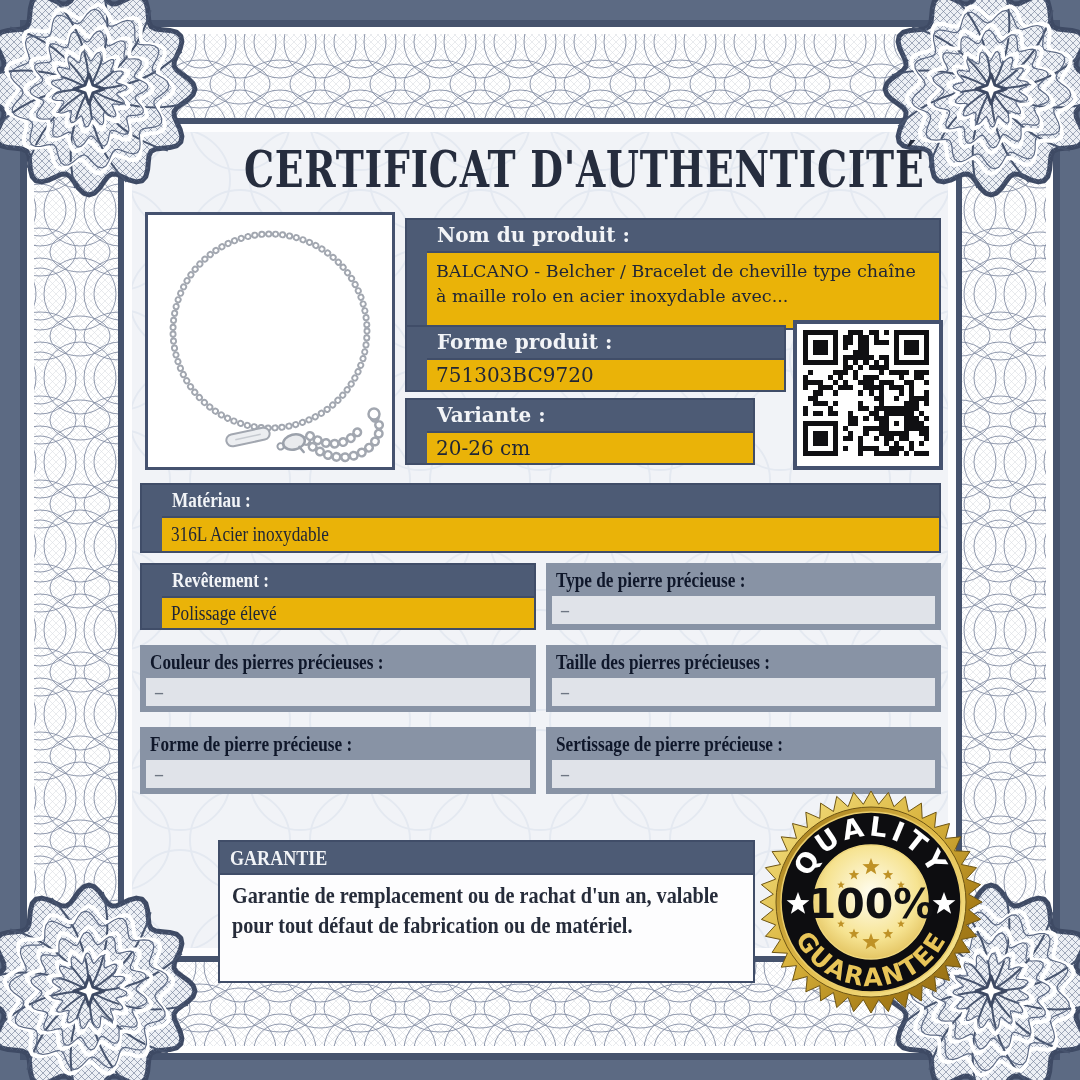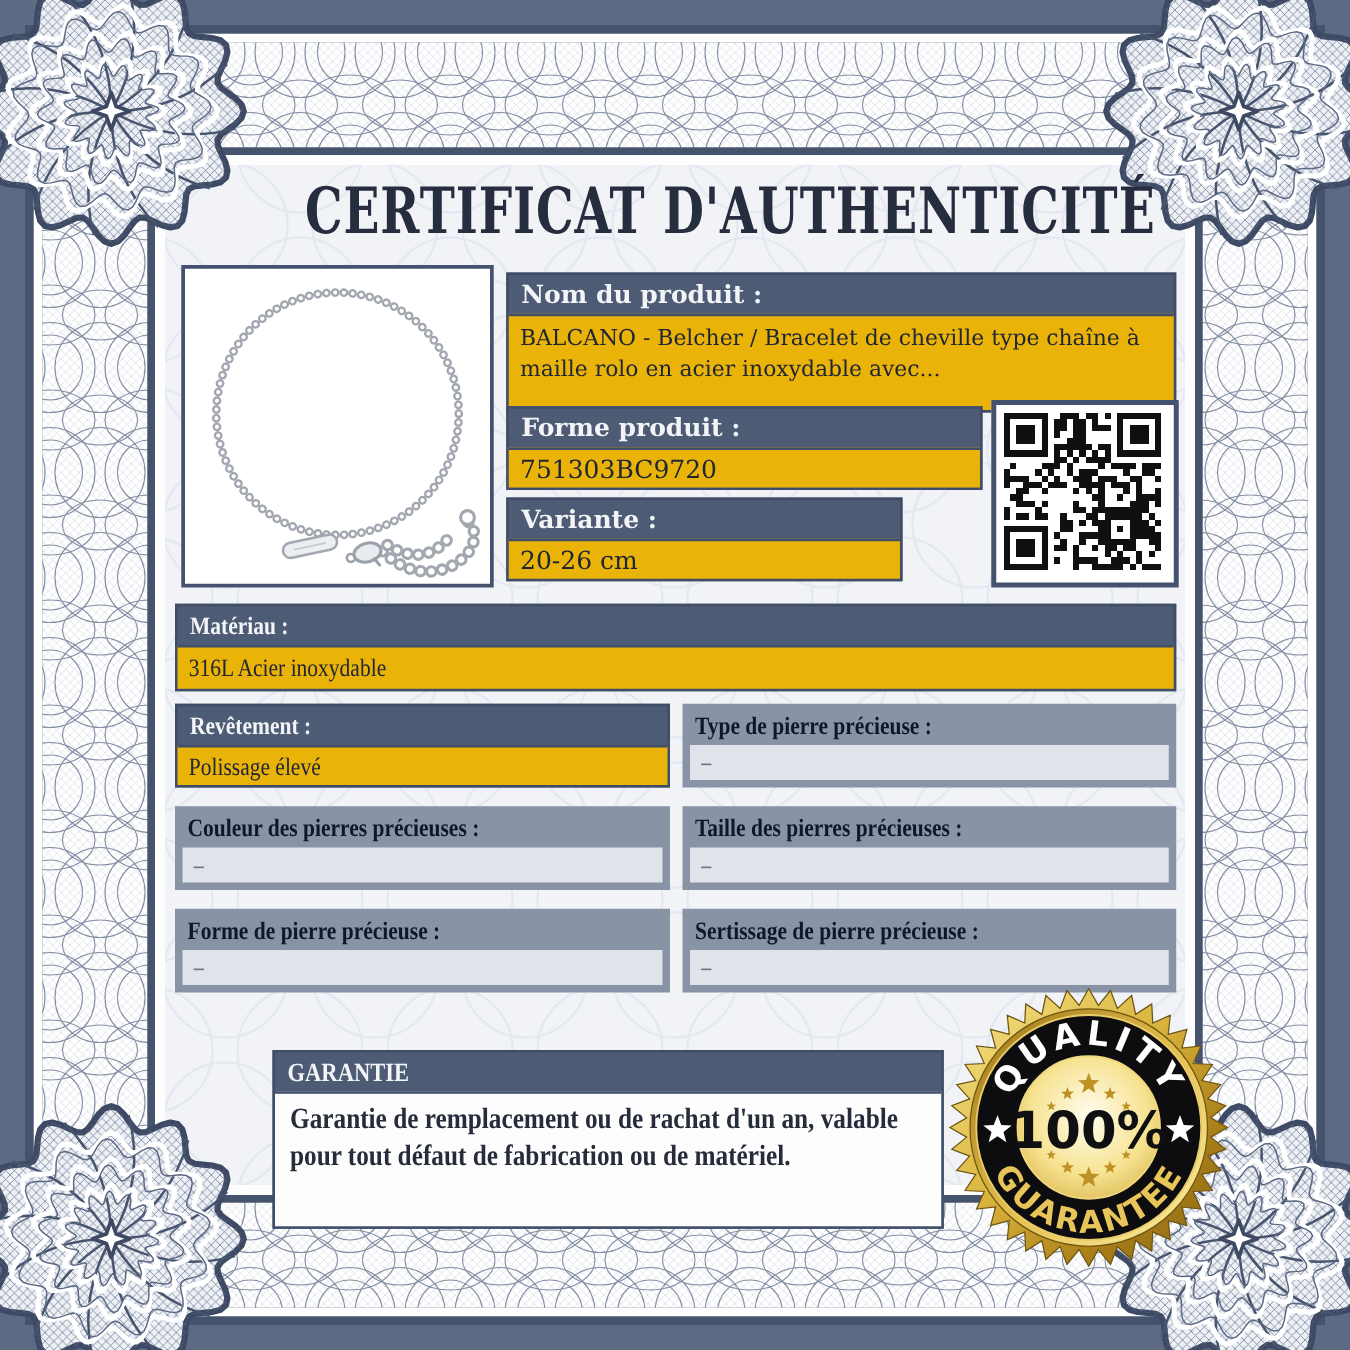--- a/index.html
+++ b/index.html
@@ -6,21 +6,21 @@
   #page{position:relative;width:1080px;height:1080px;background:#5c6a83;overflow:hidden;
         font-family:"DejaVu Serif","Liberation Serif",serif;}
   #deco{position:absolute;left:0;top:0;z-index:0;}
   .abs{position:absolute;box-sizing:border-box;}
   .z1{z-index:1;}
 
   #title{left:140px;top:134px;width:800px;height:70px;text-align:center;
          font-weight:bold;font-size:51px;line-height:70px;color:#262d3e;letter-spacing:1px;
          transform:scaleX(.74);transform-origin:center;white-space:nowrap;}
 
-  .field{border:2px solid #404d68;background:#4d5b75;}
+  .field{border:2px solid #404d68;background:#4d5b75;padding-left:20px;}
   .field .hdr{height:31px;line-height:31px;padding:0 10px;color:#f2f4f7;font-weight:bold;font-size:20px;white-space:nowrap;overflow:hidden;}
   .field .val{border-top:2px solid #404d68;background:#eab308;color:#20263а;}
   .field .val{color:#202636;}
 
   .cond{transform:scaleX(.86);transform-origin:left center;display:inline-block;white-space:nowrap;
         font-family:"Liberation Serif",serif;}
   .condblock{transform:scaleX(.86);transform-origin:left top;font-family:"Liberation Serif",serif;}
 
   #f-nom .val{min-height:63px;padding:6px 9px;font-size:17.5px;line-height:25px;}
   .small .val{height:30px;line-height:30px;padding:0 9px;font-size:20px;}
@@ -223,21 +223,21 @@
   <div id="f-nom" class="abs z1 field" style="left:405px;top:218px;width:536px;">
     <div class="hdr">Nom du produit :</div>
     <div class="val">BALCANO - Belcher / Bracelet de cheville type chaîne à maille rolo en acier inoxydable avec...</div>
   </div>
 
   <div id="f-code" class="abs z1 field small" style="left:405px;top:325px;width:381px;">
     <div class="hdr">Forme produit :</div>
     <div class="val">751303BC9720</div>
   </div>
 
-  <div id="f-var" class="abs z1 field small" style="left:405px;top:398px;width:317px;">
+  <div id="f-var" class="abs z1 field small" style="left:405px;top:398px;width:350px;">
     <div class="hdr">Variante :</div>
     <div class="val">20-26 cm</div>
   </div>
 
   <div id="qr-box" class="abs z1">
     <svg id="qr" width="126" height="126" viewBox="0 0 25 25" shape-rendering="crispEdges">
         <rect x="0" y="0" width="1" height="1" fill="#101013"></rect>
         <rect x="1" y="0" width="1" height="1" fill="#101013"></rect>
         <rect x="2" y="0" width="1" height="1" fill="#101013"></rect>
         <rect x="3" y="0" width="1" height="1" fill="#101013"></rect>

